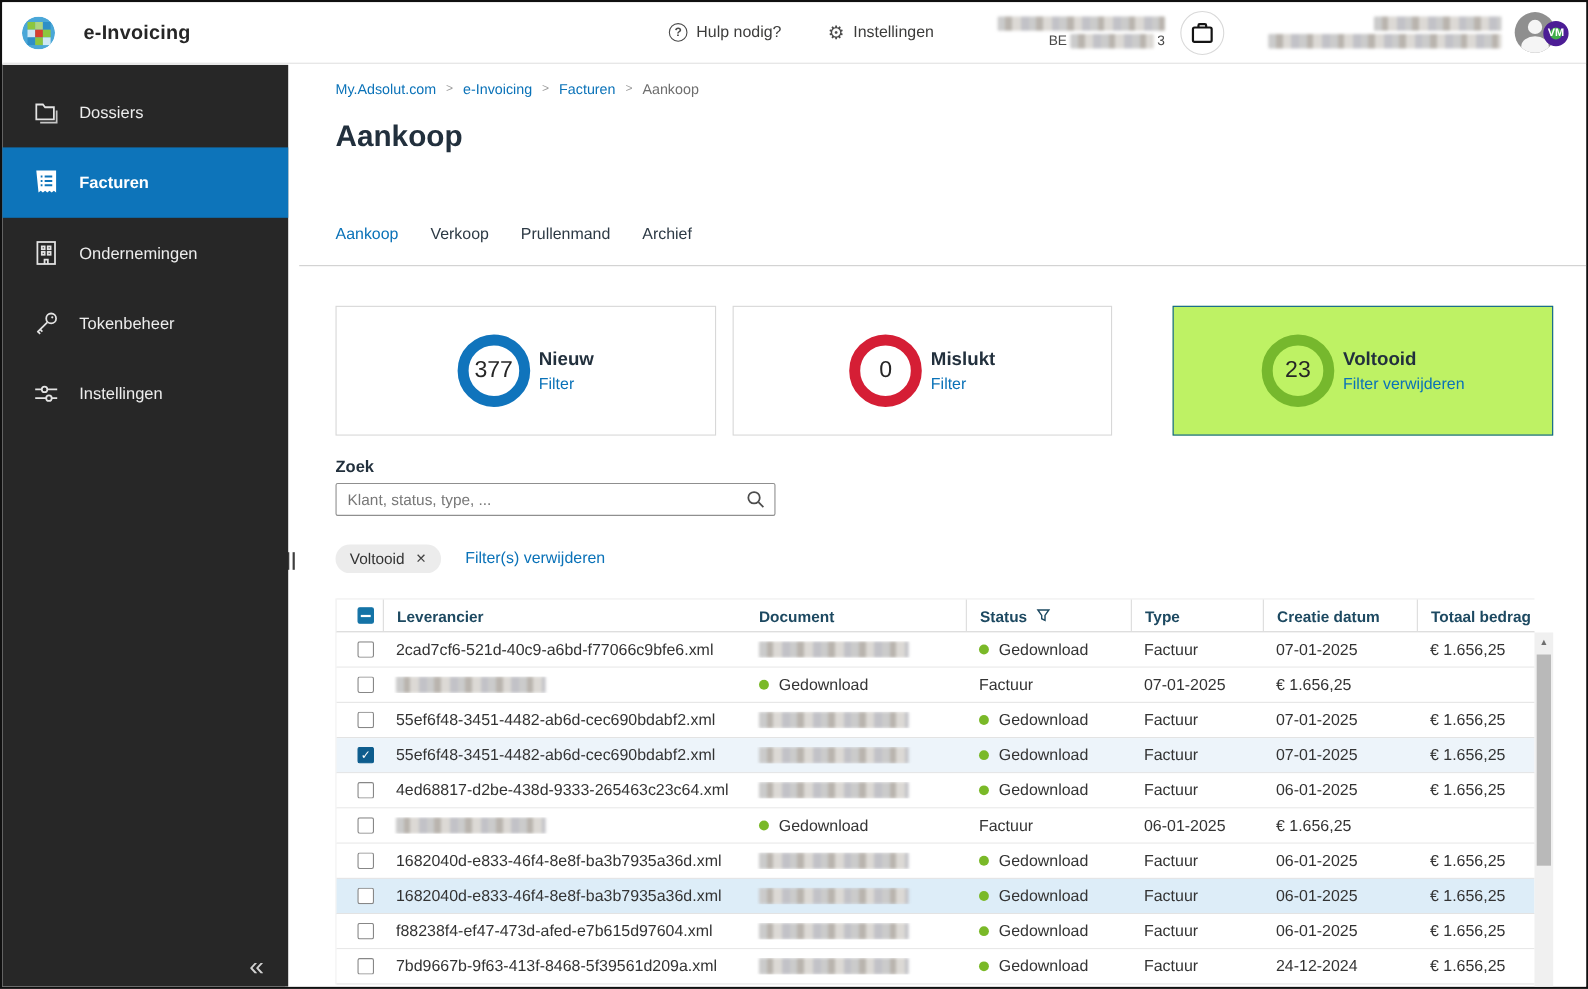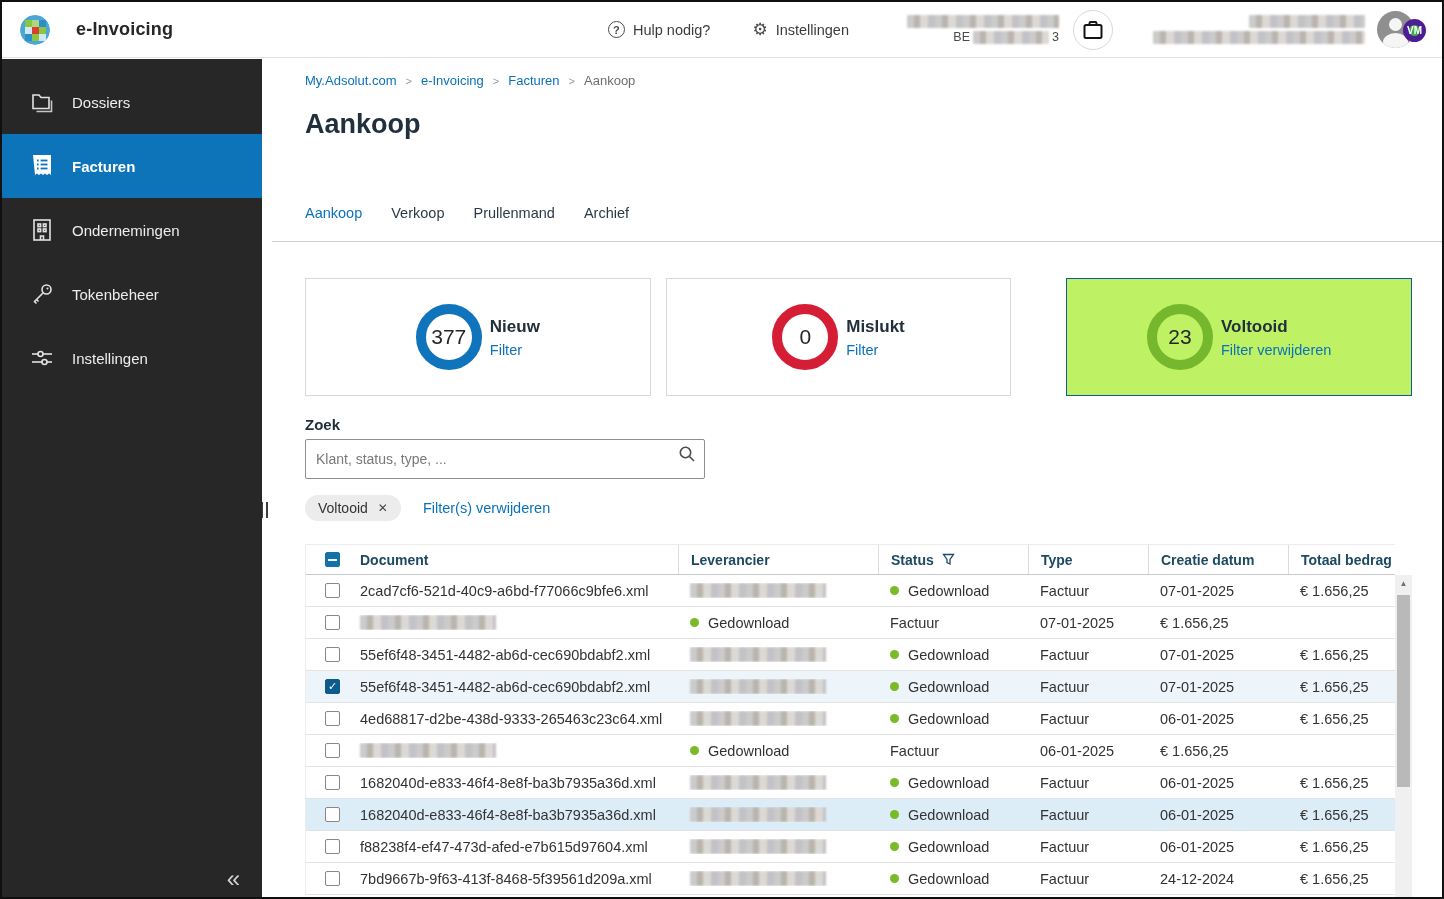--- a/index.html
+++ b/index.html
@@ -68,21 +68,21 @@
   .cards { position:absolute; left:46px; top:219px; width:1107px; display:flex; gap:15px; }
   .card { flex:1; height:118px; border:1px solid #d8d8d8; background:#fff;
     display:flex; align-items:center; justify-content:center; gap:8px; cursor:pointer; }
   .card.selected { border:1.5px solid #0a5f93; background:#bef264;margin-left:40px; }
   .ring { width:66px; height:66px; border-radius:50%; border:10px solid #1074bc;
     display:flex; align-items:center; justify-content:center; font-size:21px; color:#262626; background:transparent; flex:0 0 auto; }
   .card-text .c-label { font-size:17px; font-weight:bold; color:#22303d; margin-bottom:5px; }
   .card-text .c-action { font-size:14.5px; color:#0a72b8; cursor:pointer; }
   
   .zoek-label { position:absolute; left:46px; top:357px; font-size:15px; font-weight:bold; color:#22303d; }
-  .search-wrap { position:absolute; left:46px; top:380px; width:400px; height:40px; }
+  .search-wrap { position:absolute; left:46px; top:380px; width:400px; height:30px; }
   .search-input { width:100%; height:100%; border:1px solid #8f8f8f; border-radius:2px;
     padding:0 34px 0 10px; font-size:14px; font-family:"Liberation Sans",sans-serif; color:#333; outline:none; }
   .search-input::placeholder { color:#787878; }
   .search-ic { position:absolute; right:9px; top:6px; cursor:pointer; }
   
   .split-handle { position:absolute; left:2px; top:443px; display:flex; gap:3px; cursor:col-resize; }
   .split-handle span { width:2px; height:16px; background:#3f3f3f; }
   
   .chip-row { position:absolute; left:46px; top:436px; display:flex; align-items:center; gap:22px; }
   .chip { display:inline-flex; align-items:center; gap:10px; background:#ececec; border-radius:14px;
@@ -318,22 +318,22 @@
       <span class="chip-x">✕</span>
     </div>
     <div class="clear-link">Filter(s) verwijderen</div>
   </div>
 
   <div class="table">
     <div class="tgrid thead">
       <div class="th">
           <span class="cb cb-ind" style="margin-left:7px;"></span>
         </div>
+      <div class="th sep">Leverancier</div>
       <div class="th">Document</div>
-      <div class="th sep">Leverancier</div>
       <div class="th sep">
         <span>Status</span>
         <svg width="13" height="13" viewBox="0 0 13 13" fill="none" stroke="#1d4961" stroke-width="1.3">
           <path d="M1.5 1.5 h10 L8 6.5 v4.5 l-3 -1.5 V6.5 z"></path>
         </svg>
       </div>
       <div class="th sep">Type</div>
       <div class="th sep">Creatie datum</div>
       <div class="th sep">Totaal bedrag</div>
     </div>

